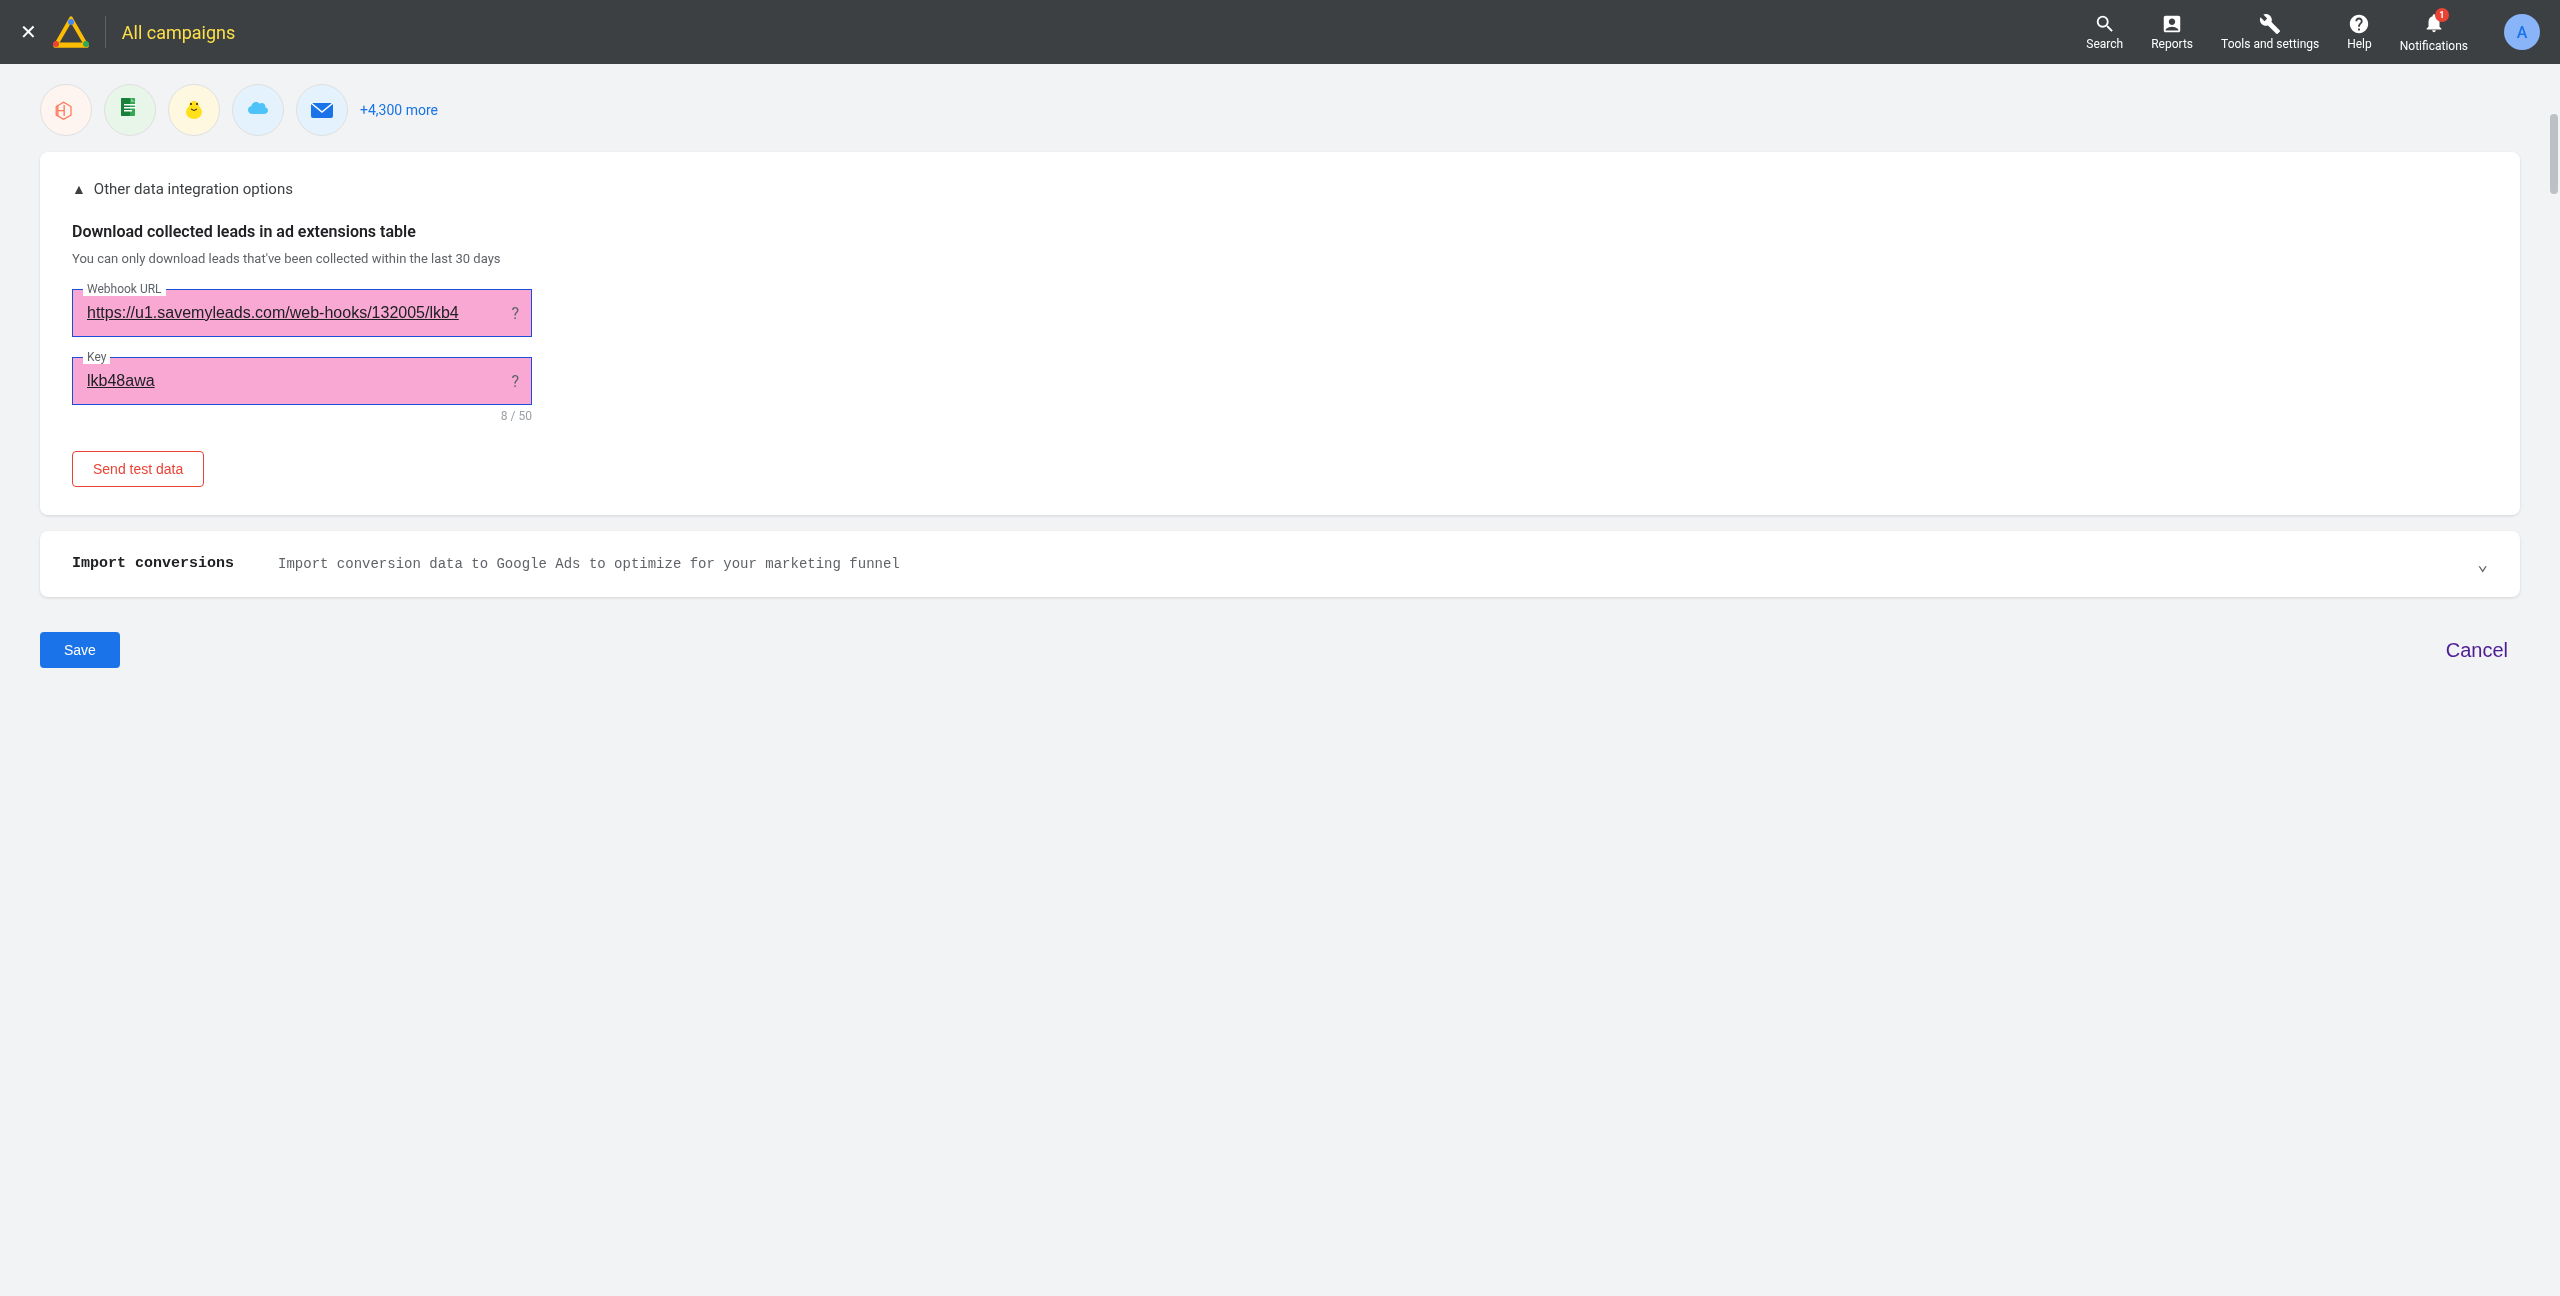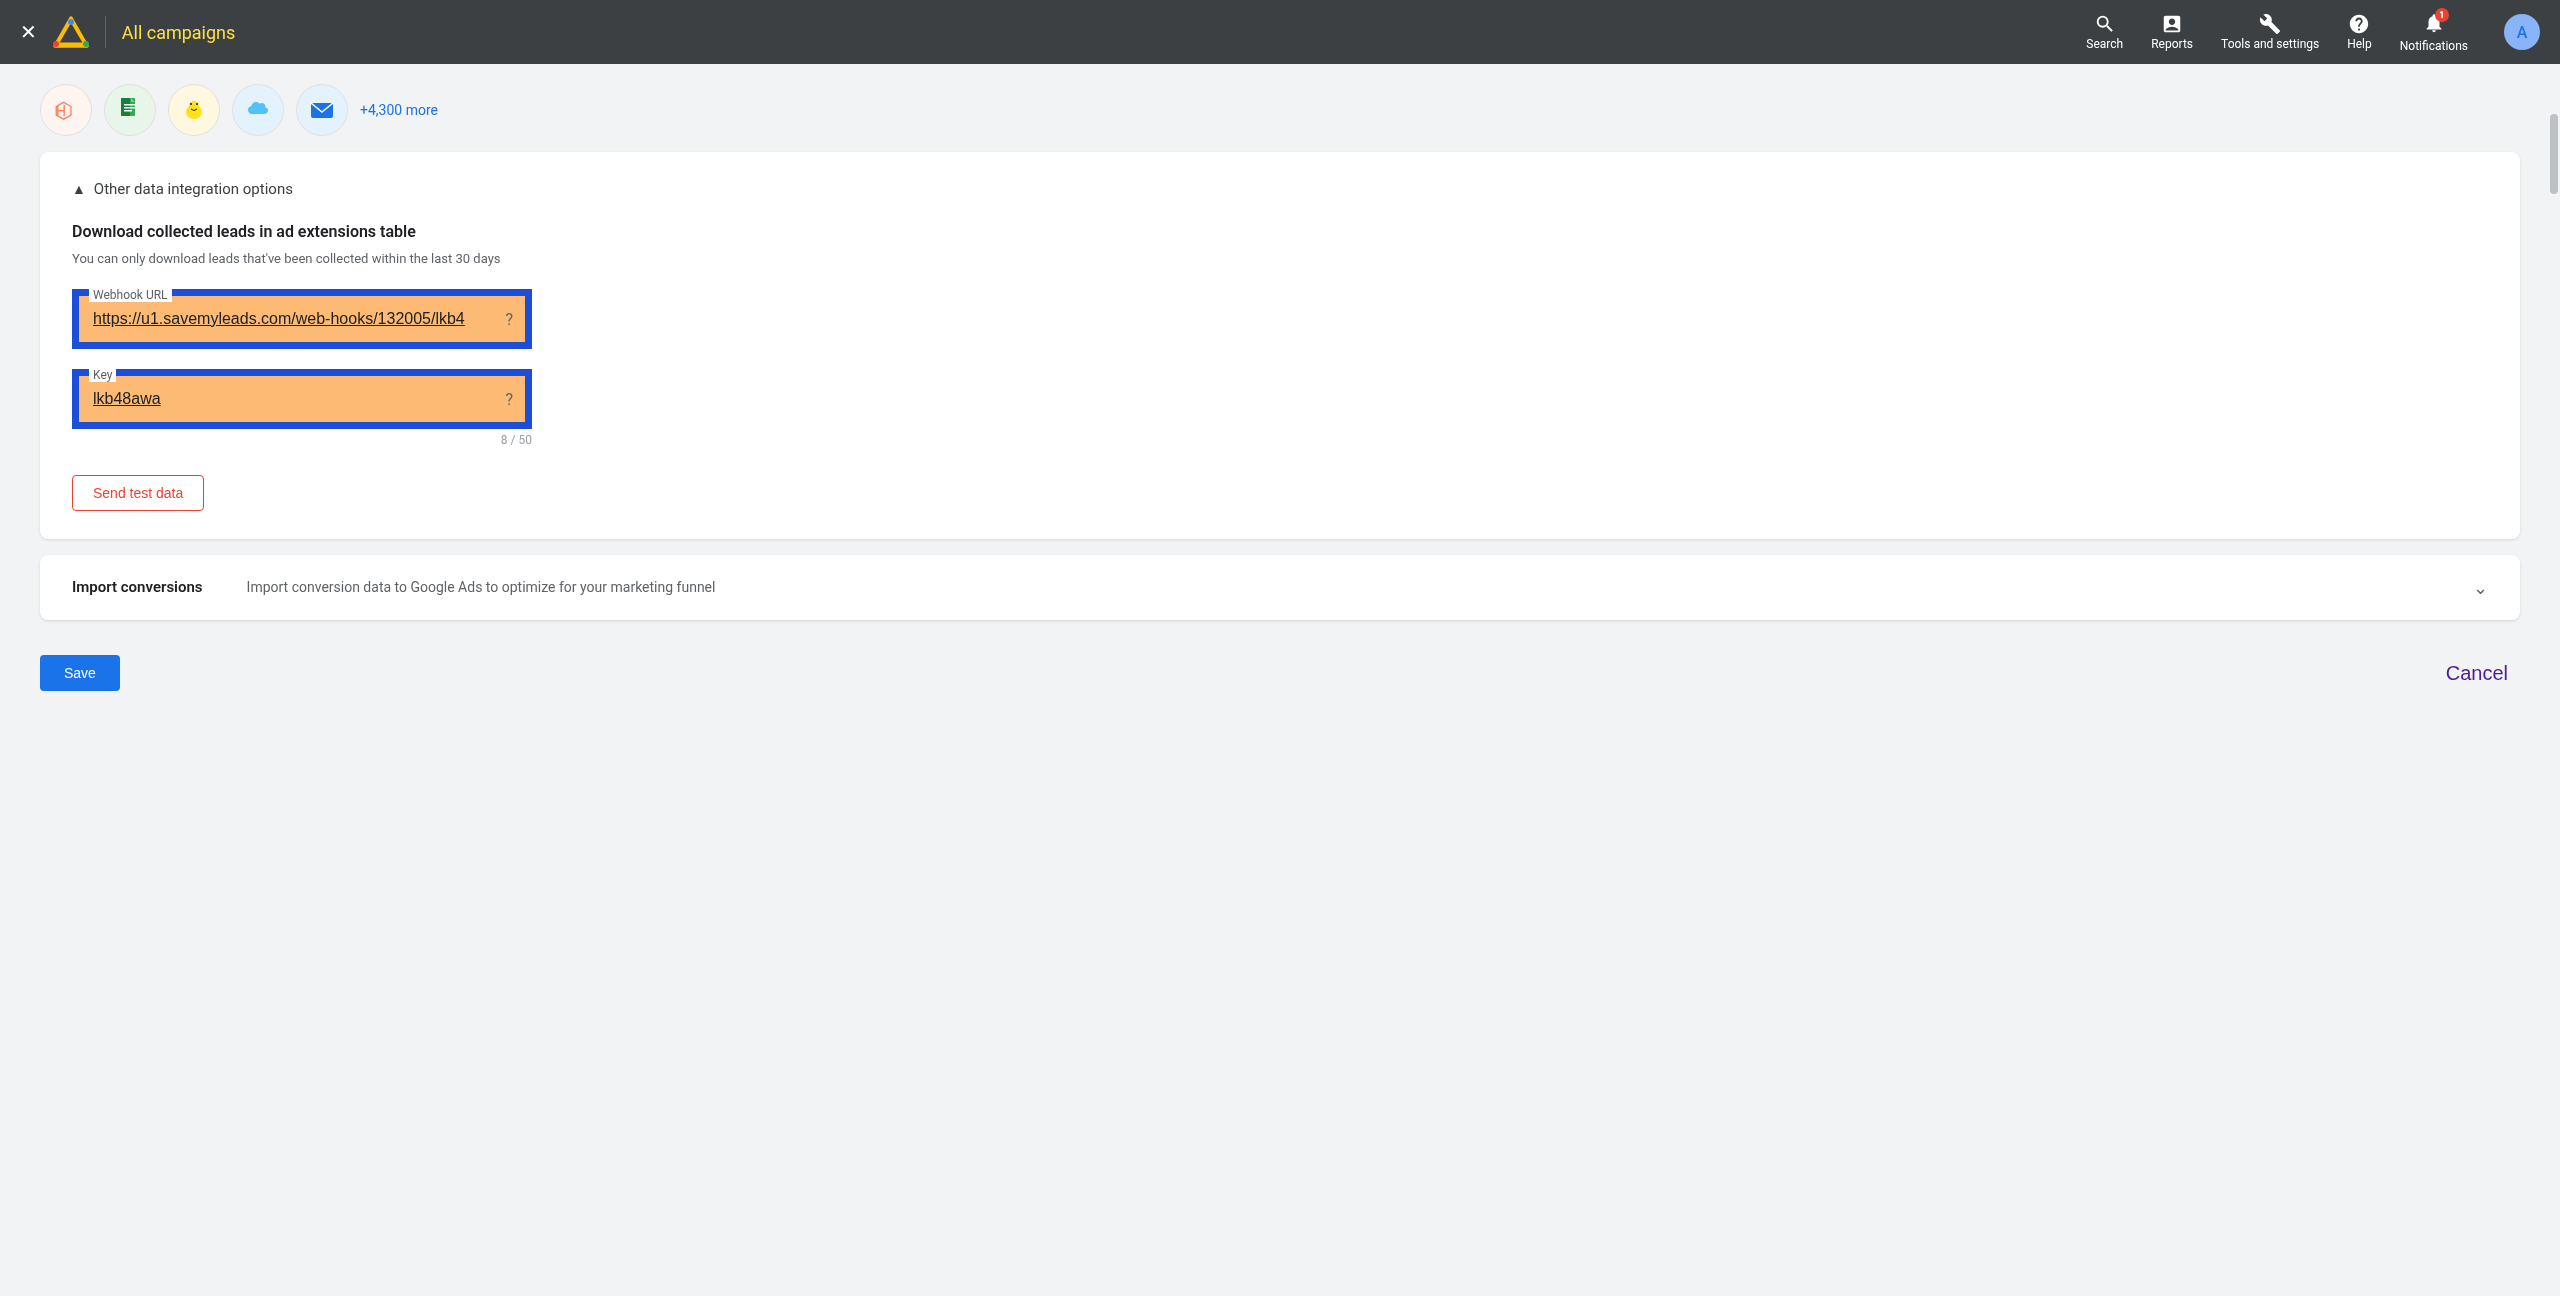--- a/index.html
+++ b/index.html
@@ -170,23 +170,23 @@
       text-decoration: none;
     }
 
     
     .field-group {
       margin-bottom: 20px;
       max-width: 460px;
     }
     .field-wrapper {
       position: relative;
-      border: 7px solid #1d4ed8;
+      border: 1px solid #1d4ed8;
       border-radius: 0;
-      background: #fdba74;
+      background: #f9a8d4;
     }
     .field-label {
       position: absolute;
       top: -8px;
       left: 10px;
       background: #fff;
       padding: 0 4px;
       font-size: 12px;
       color: #5f6368;
     }
@@ -235,20 +235,21 @@
     .import-card {
       background: #fff;
       border-radius: 8px;
       padding: 22px 32px;
       margin-bottom: 16px;
       box-shadow: 0 1px 3px rgba(0,0,0,0.12);
       display: flex;
       align-items: center;
       justify-content: space-between;
       cursor: pointer;
+      font-family: Liberation Mono, monospace;
     }
     .import-left { display: flex; align-items: center; gap: 24px; }
     .import-title { font-size: 15px; font-weight: 600; color: #202124; }
     .import-desc { font-size: 14px; color: #5f6368; margin-left: 20px; }
     .import-chevron { font-size: 18px; color: #5f6368; }
 
     
     .bottom-bar {
       display: flex;
       align-items: center;

